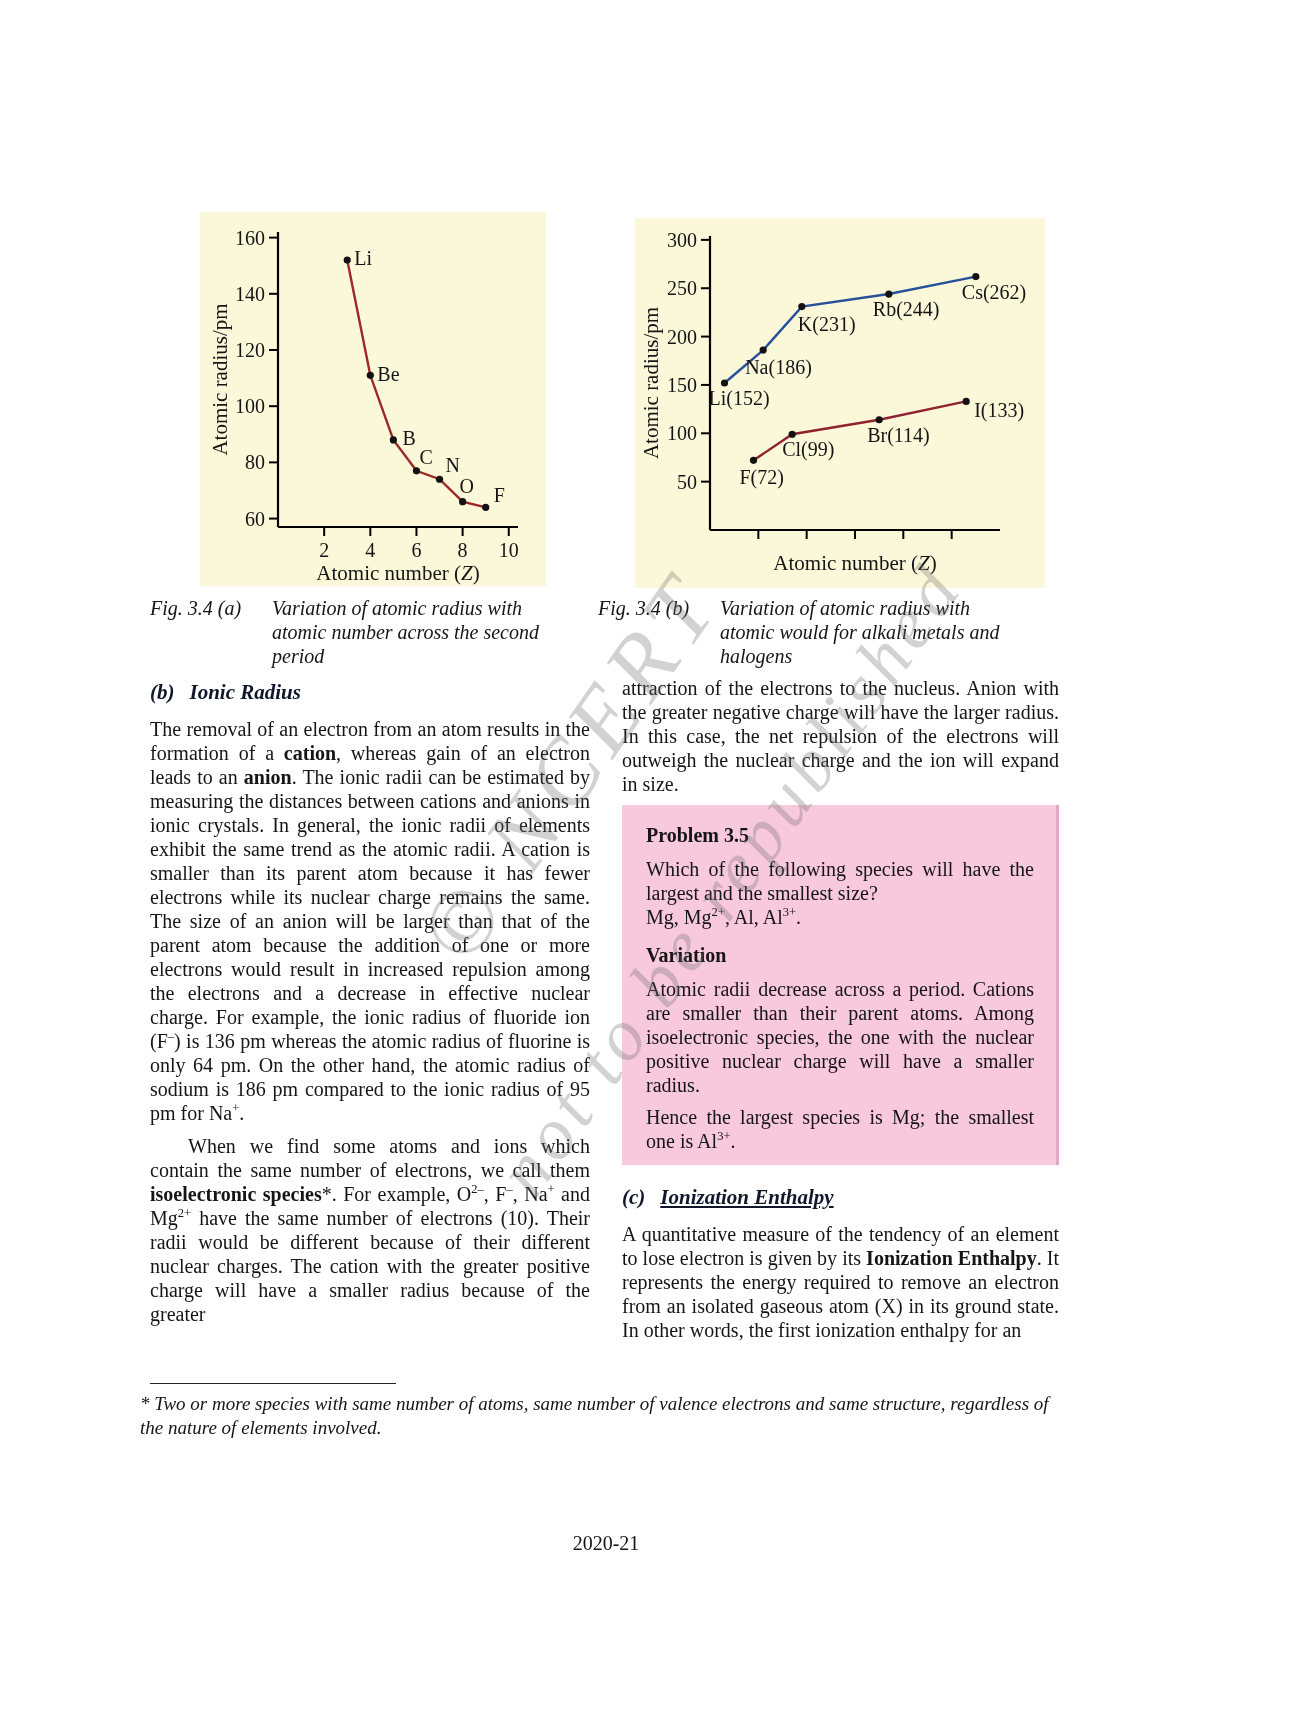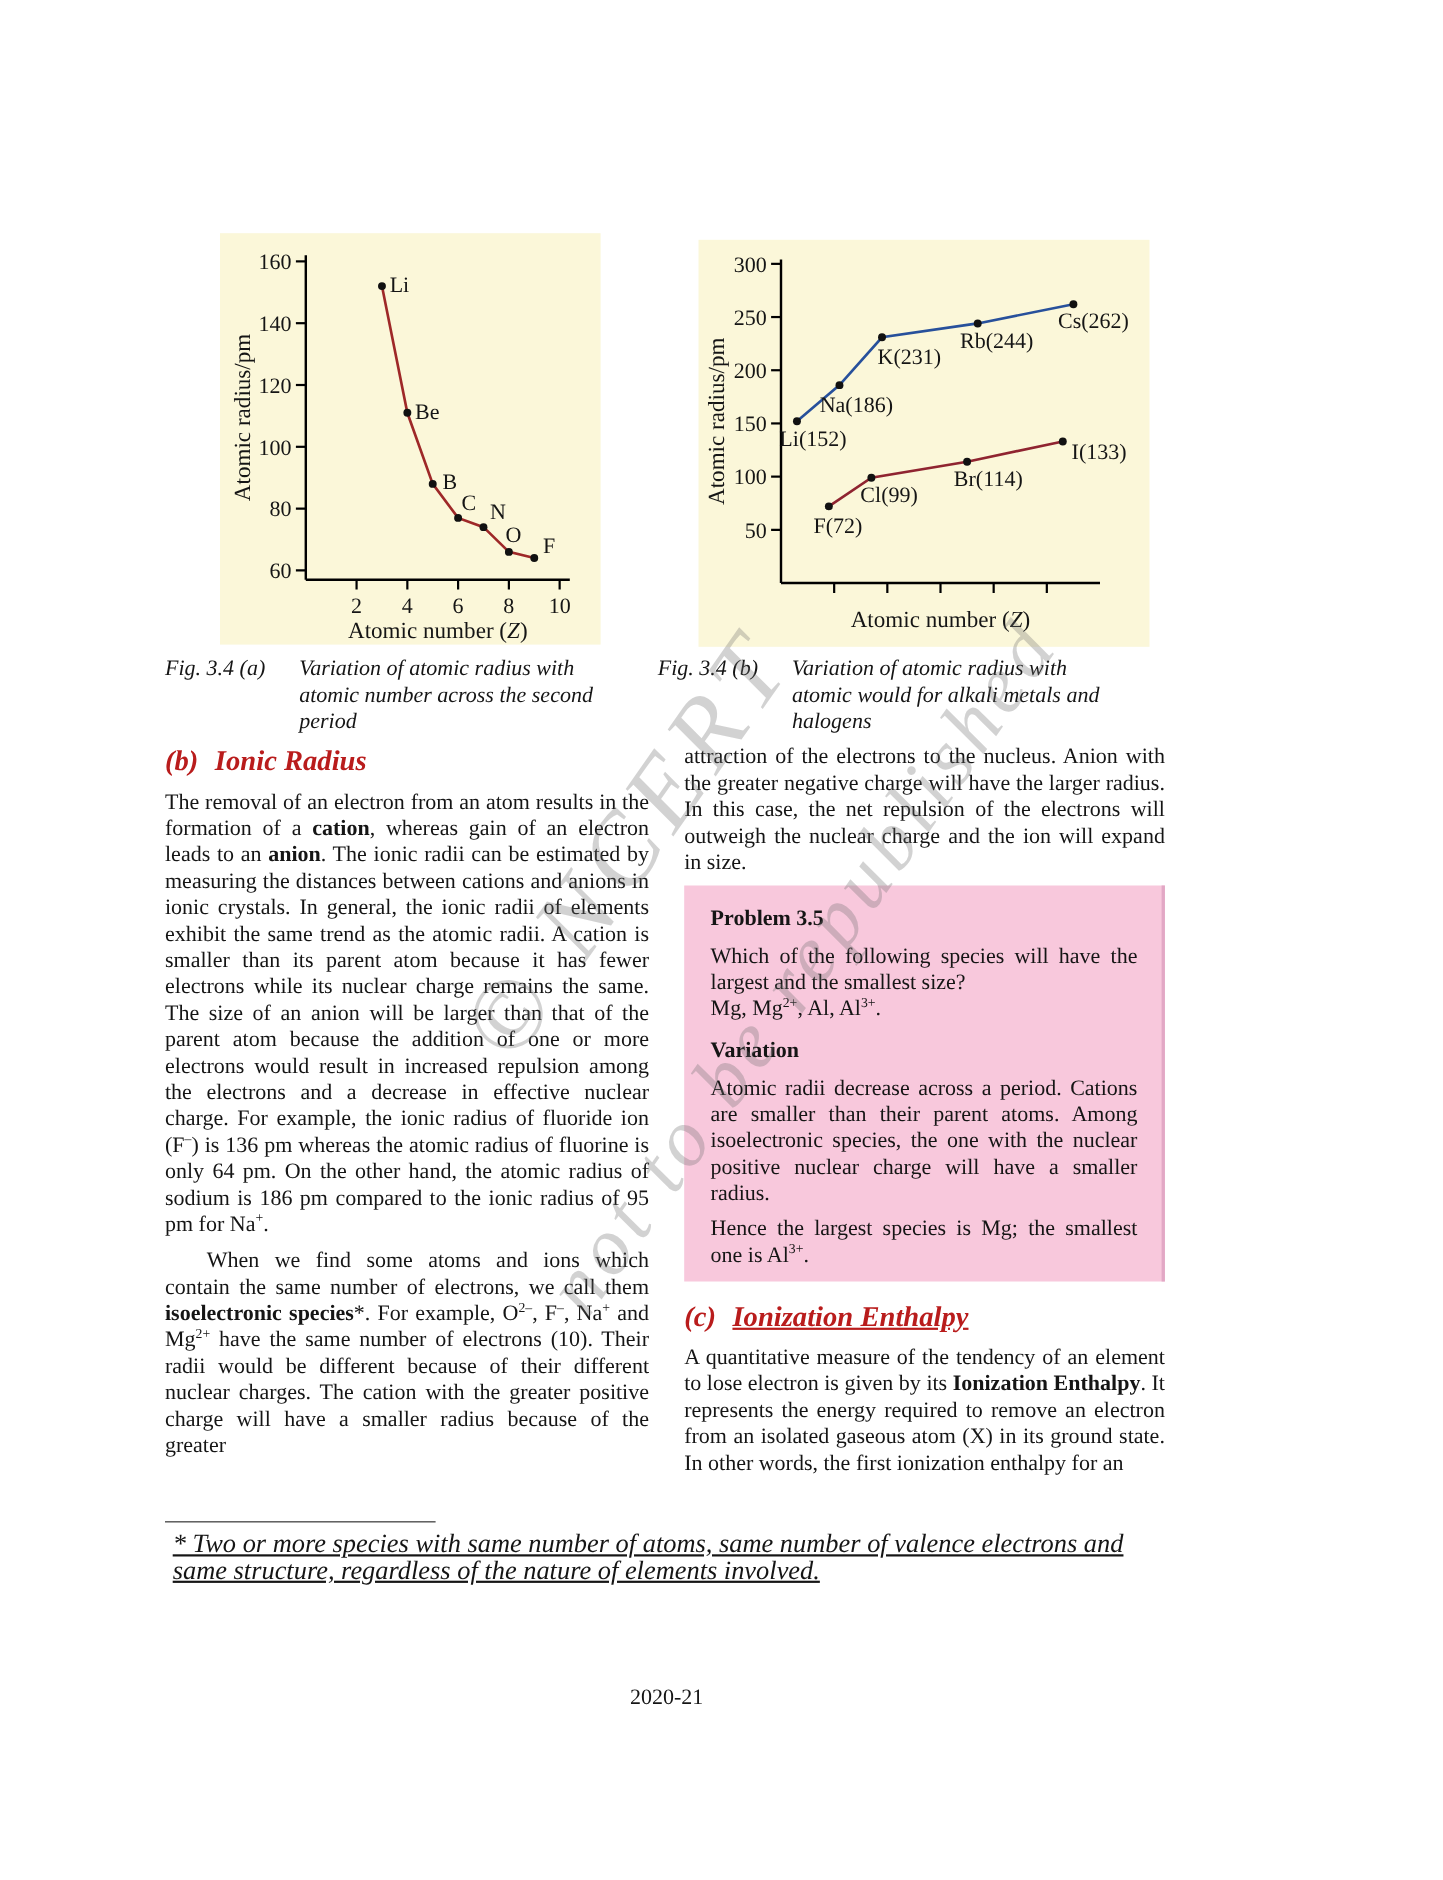--- a/index.html
+++ b/index.html
@@ -25,36 +25,36 @@
   .fig-label{font-weight:normal;font-style:italic;flex:0 0 122px;}
   .fig-text{font-style:italic;width:300px;}
 
   
   .col{position:absolute;font-size:20px;line-height:24px;text-align:justify;}
   .left-col{left:150px;top:680px;width:440px;}
   .right-col{left:622px;top:676px;width:437px;}
   .col p{margin:0 0 9px 0;}
   p.indent{text-indent:38px;margin-top:9px;}
   sup{font-size:12.5px;line-height:0;vertical-align:super;}
-  .section-heading{color:#b91c1c;font-weight:bold;font-style:italic;font-size:26px;
+  .section-heading{color:#0f172a;font-weight:bold;font-style:italic;font-size:21px;
                    margin:0 0 13px 0;text-align:left;}
   .section-heading .prefix{display:inline-block;margin-right:15px;}
   .c-heading{margin-top:6px;text-decoration:underline;}
 
   
   .problem-box{background:#f8c8dc;border-right:3px solid #e2a8c5;
                padding:18px 22px 4px 24px;margin:9px 0 20px 0;}
   .problem-title,.solution-title{font-weight:bold;font-size:20px;margin:0 0 10px 0;text-align:left;}
   .solution-title{margin-top:14px;}
   .problem-box p{margin:0 0 8px 0;}
 
   
   .footnote-rule{position:absolute;left:150px;top:1383px;width:246px;border-top:1.6px solid #222;}
-  .footnote{position:absolute;left:157px;top:1392px;width:912px;font-style:italic;
-            font-size:24px;line-height:24px;text-align:left;text-decoration:underline;}
+  .footnote{position:absolute;left:140px;top:1392px;width:912px;font-style:italic;
+            font-size:19px;line-height:24px;text-align:left;}
 
   
   .footer{position:absolute;left:150px;top:1532px;width:912px;text-align:center;font-size:20px;}
 
   
   .watermark{position:absolute;left:140px;top:330px;width:1010px;height:980px;
              display:flex;flex-direction:column;align-items:center;justify-content:center;
              gap:100px;transform:rotate(-55deg);pointer-events:none;z-index:4;
              color:#6e6e6e;opacity:0.30;font-style:italic;}
   .watermark .wm1{font-size:92px;letter-spacing:10px;}

